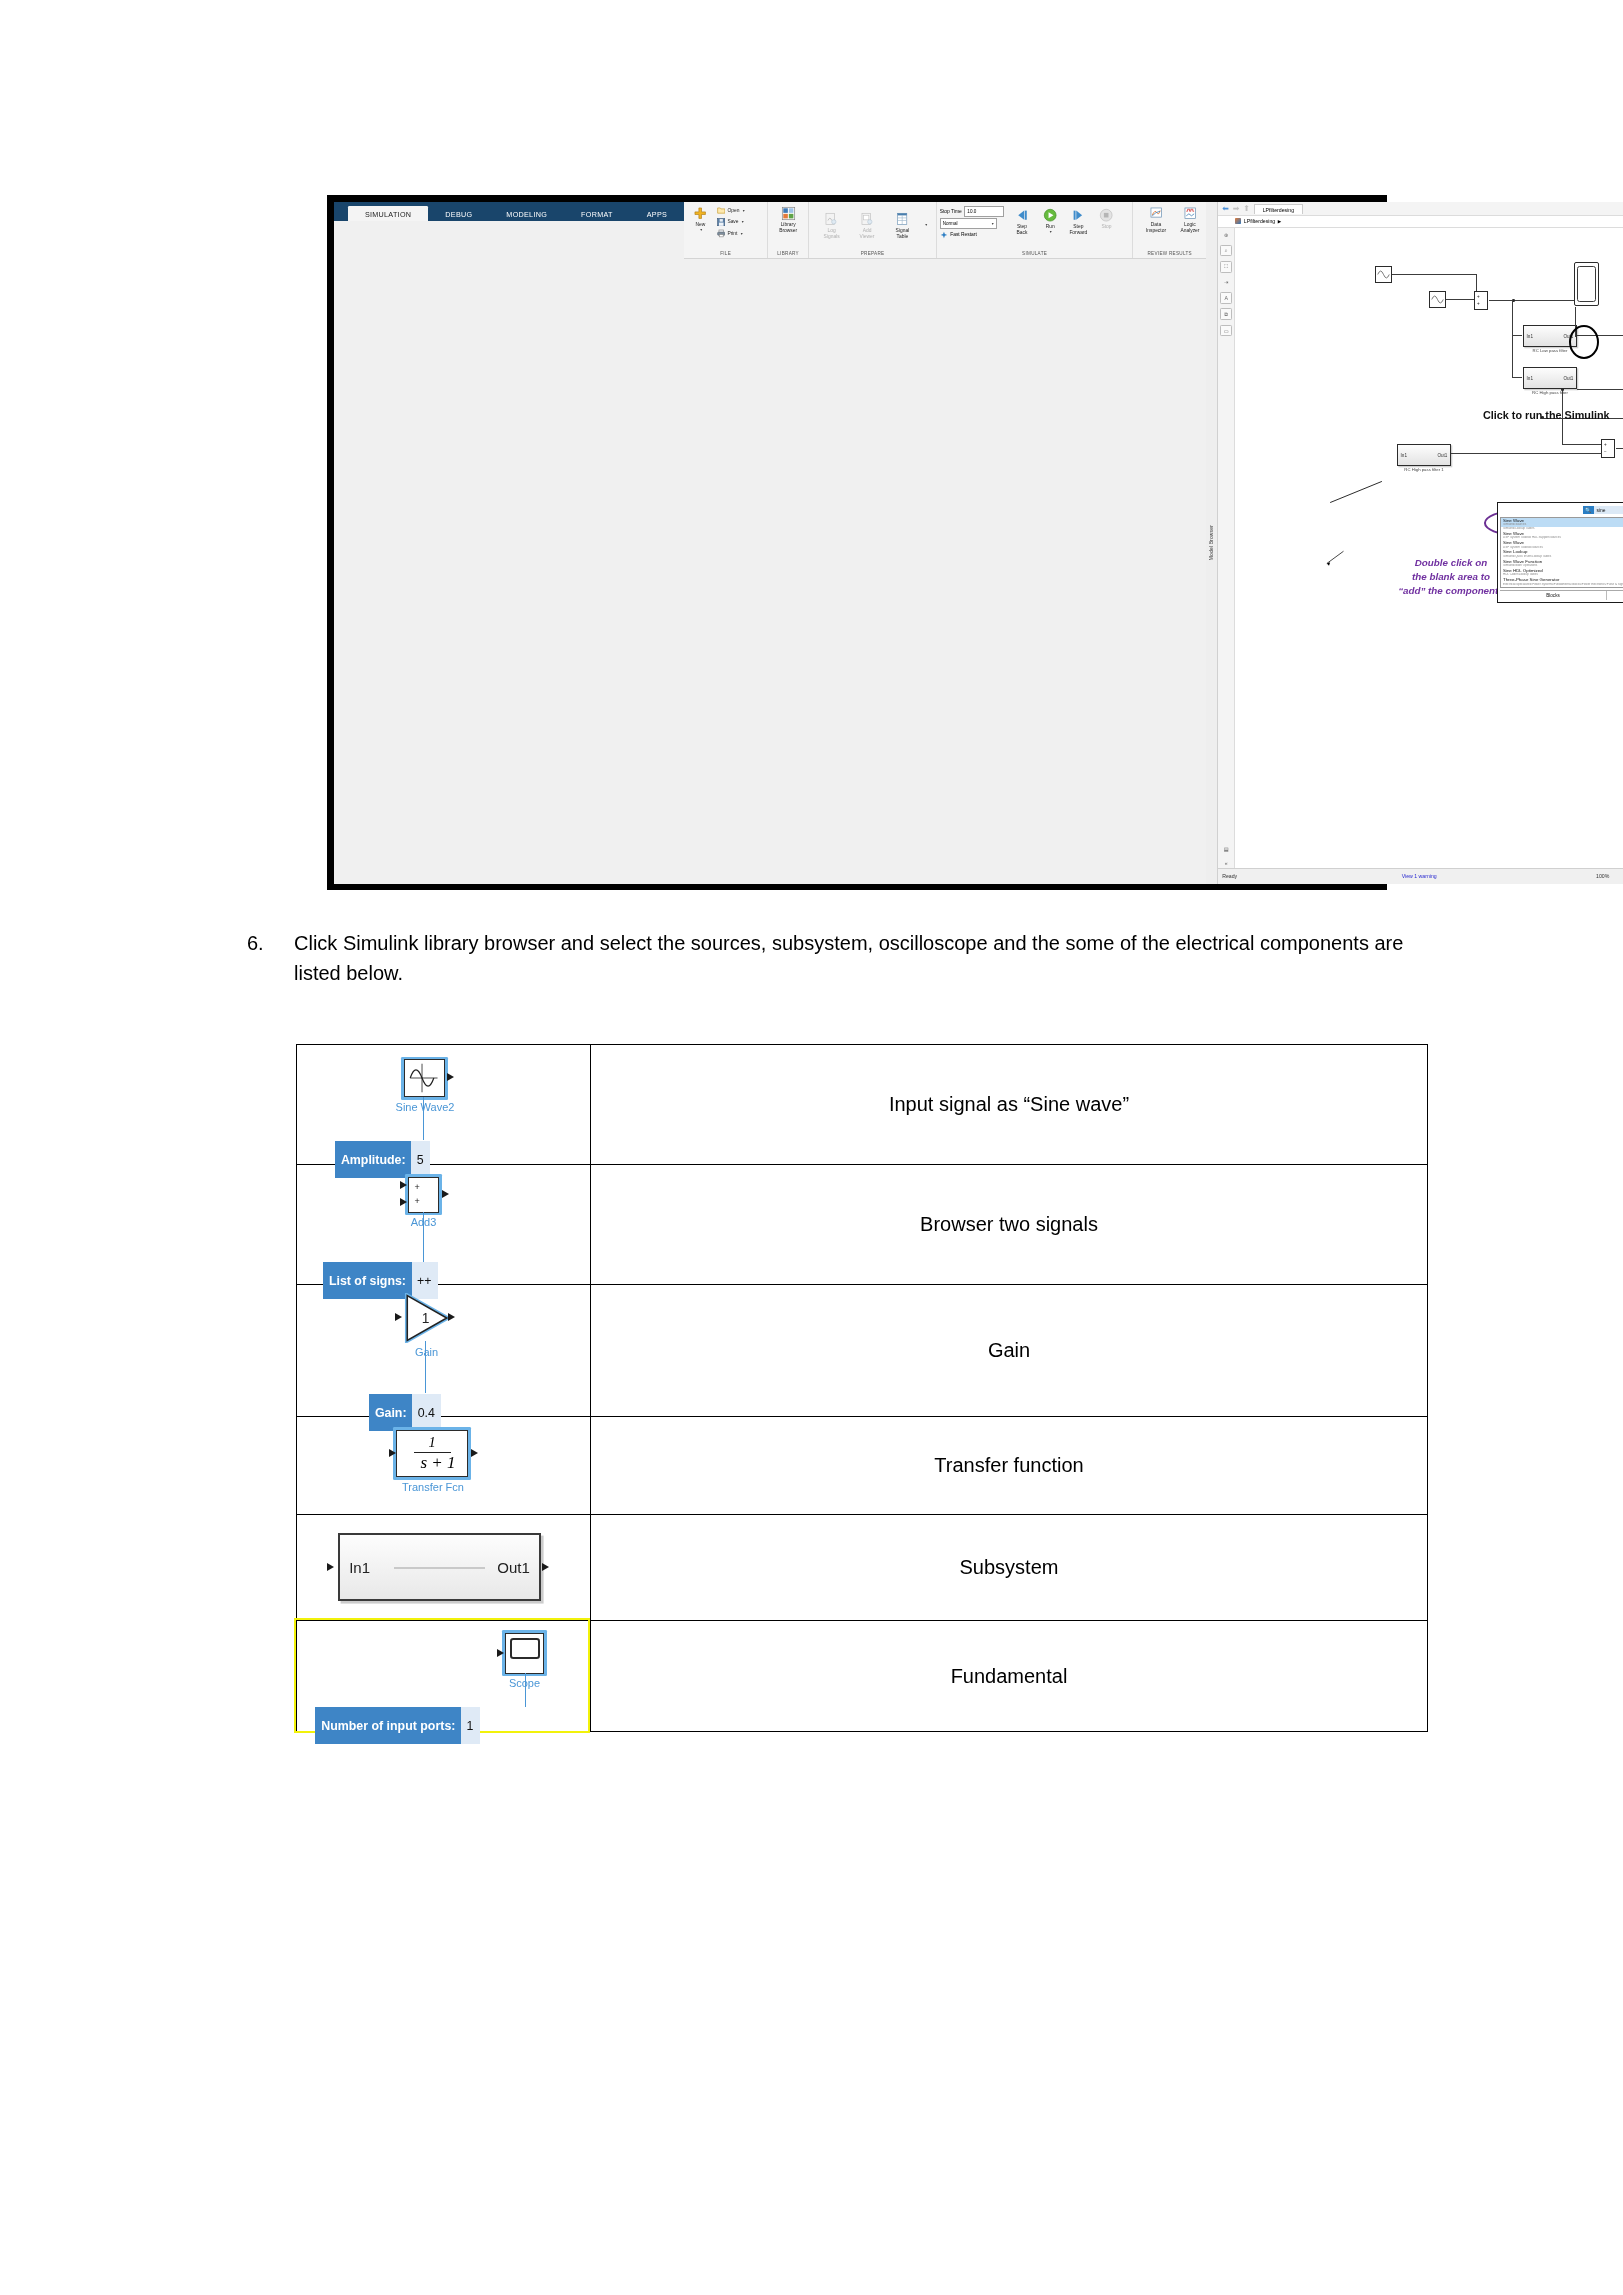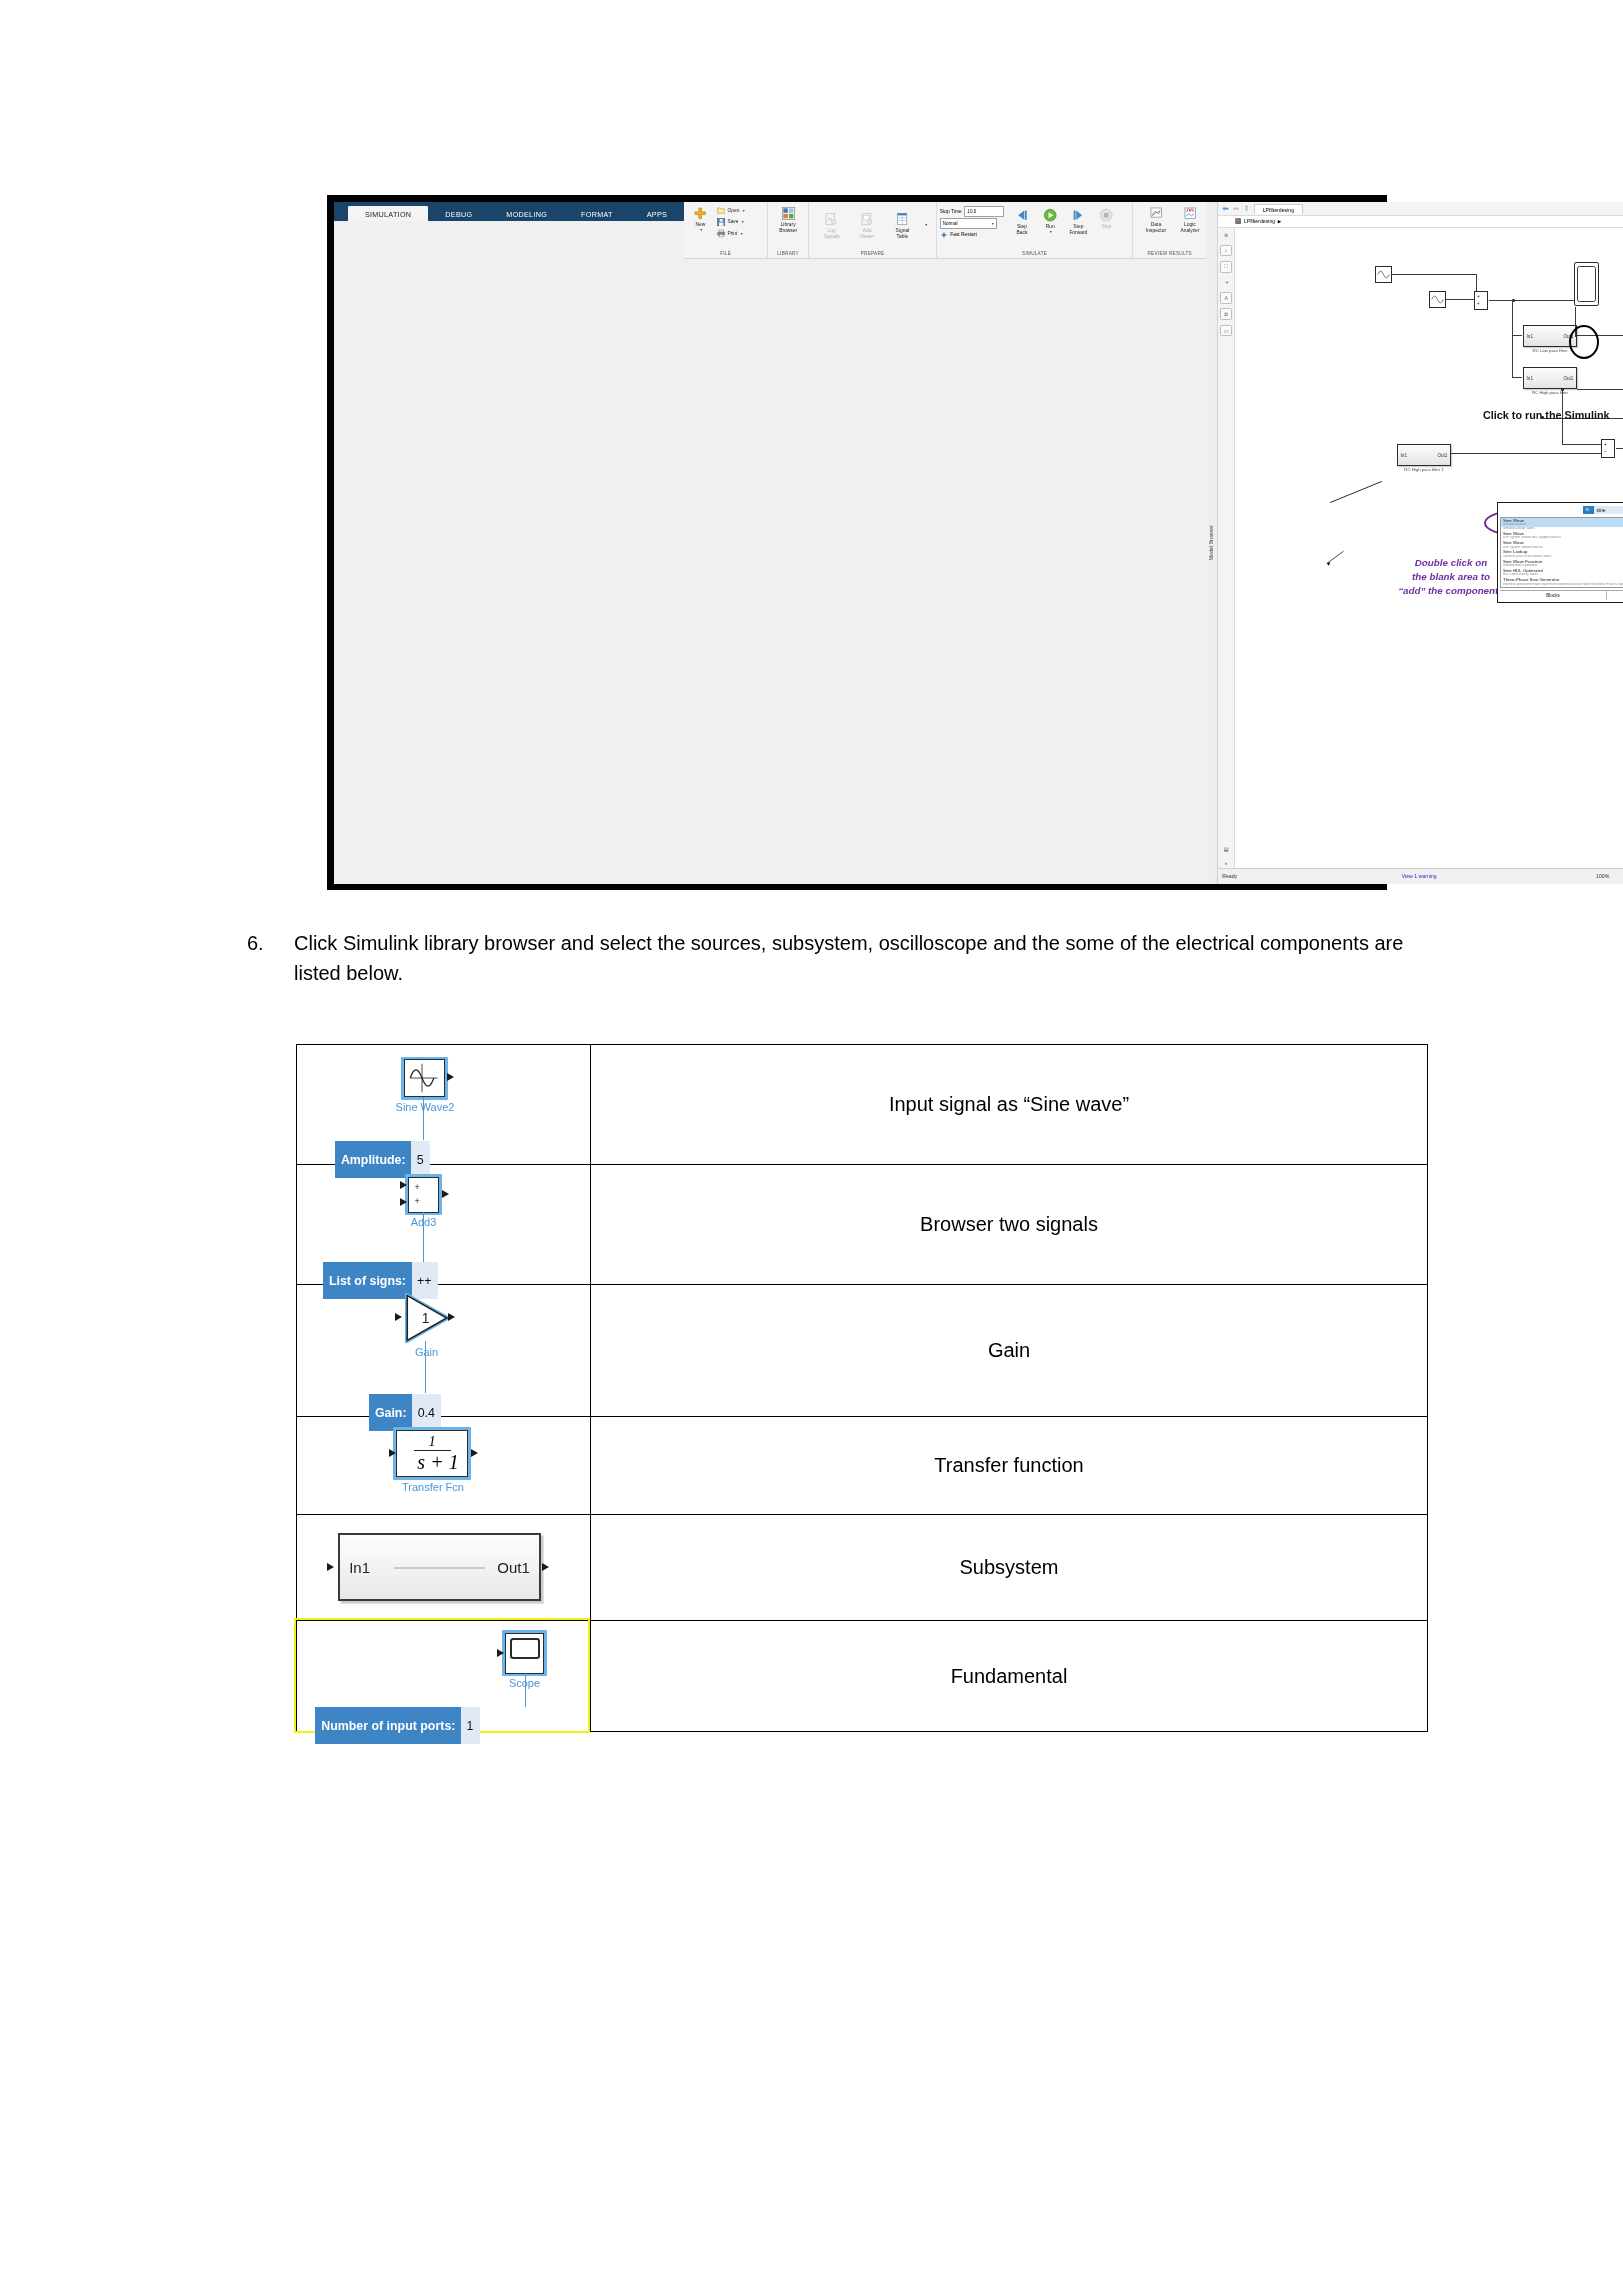--- a/index.html
+++ b/index.html
@@ -608,21 +608,21 @@
 
     <tr>
       <td class="ccell-l" style="height:97px;">
         <div class="rowbox">
           <div class="sel-wrap" style="left:99px;top:13px;width:72px;height:47px;">
             <div class="sel-halo"></div>
             <div class="sel-body" style="display:flex;align-items:center;justify-content:center;">
               <div style="text-align:center;font-family:'Liberation Serif',serif;font-style:italic;line-height:1.05;">
                 <div style="font-size:14.4px;">1</div>
                 <div style="border-top:1.3px solid #222;width:37px;margin:1.3px auto;"></div>
-                <div style="font-size:20px;margin-left:12px;">s + 1</div>
+                <div style="font-size:17px;margin-left:12px;">s + 1</div>
               </div>
             </div>
           </div>
           <div class="port-in" style="left:92px;top:32px;"></div>
           <div class="port-out" style="left:174px;top:32px;"></div>
           <div class="blk-label" style="left:93px;top:64px;width:86px;">Transfer Fcn</div>
         </div>
       </td>
       <td class="ccell-r">Transfer function</td>
     </tr>

